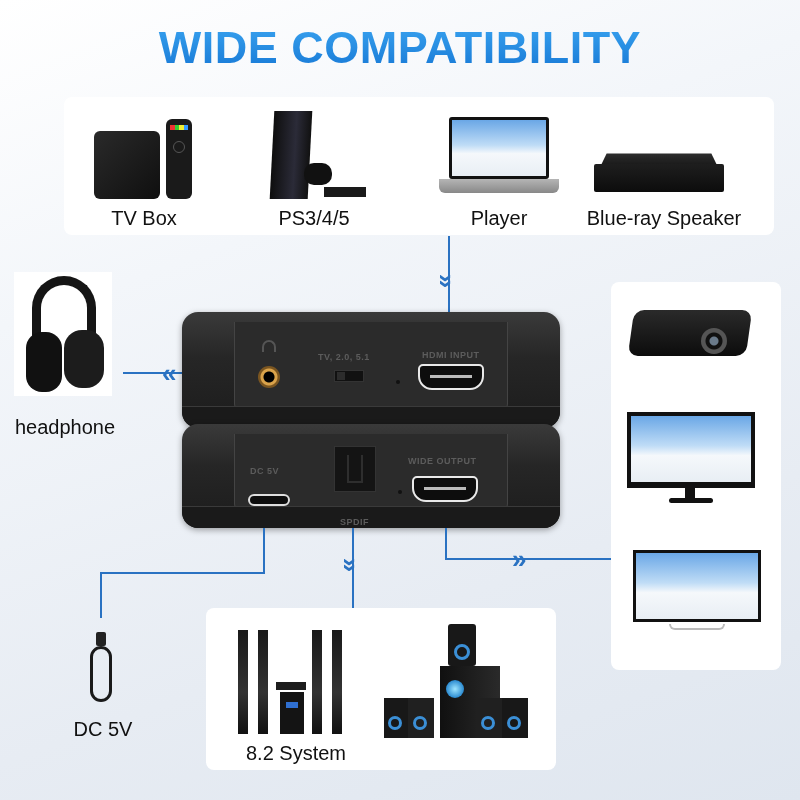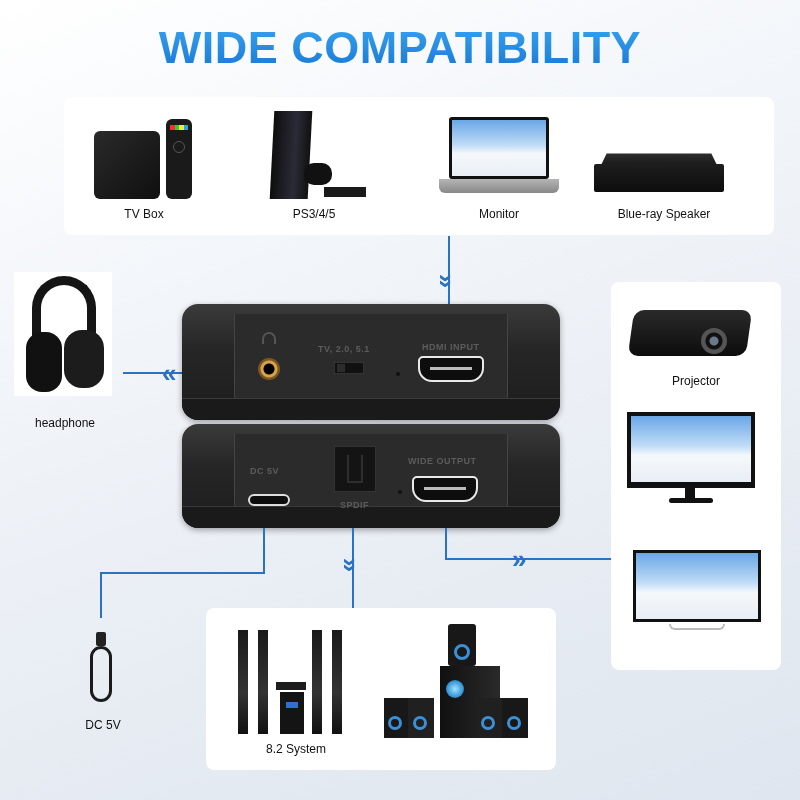--- a/index.html
+++ b/index.html
@@ -12,21 +12,21 @@
   .abs { position: absolute; }
   .title {
     left: 0; top: 22px; width: 800px; text-align: center;
     font-size: 45px; font-weight: bold; letter-spacing: 0.5px;
     color: #1e88e0;
     background: linear-gradient(180deg, #3aa4f0 0%, #1576d4 100%);
     -webkit-background-clip: text; background-clip: text;
     -webkit-text-fill-color: transparent;
   }
   .card { background: #fff; border-radius: 8px; }
-  .label { font-size: 12px; color: #111; text-align: center; }
+  .label { font-size: 20px; color: #111; text-align: center; }
 
   
   .blk { background: #161616; }
   .line { background: #2a72c2; }
   .chev { color: #2a72c2; font-weight: bold; font-size: 20px; line-height: 1; }
 
   
   .box {
     border-radius: 16px;
     background: linear-gradient(180deg, #3a3a3a 0%, #262626 40%, #1c1c1c 100%);
@@ -81,21 +81,21 @@
     <div class="abs" style="left:8px;top:0;width:38px;height:88px;background:linear-gradient(90deg,#0e0e0e,#2b2b38 60%,#111);transform:skewX(-3deg);"></div>
     <div class="abs" style="left:40px;top:52px;width:28px;height:22px;border-radius:10px;background:#111;"></div>
     <div class="abs" style="left:60px;top:76px;width:42px;height:10px;background:#1a1a1a;"></div>
   </div>
   <div class="abs label" style="left:190px;top:110px;width:120px;">PS3/4/5</div>
 
   <div class="abs" style="left:375px;top:20px;width:120px;height:80px;">
     <div class="abs screen" style="left:10px;top:0;width:100px;height:62px;border-width:3px;border-radius:3px;"></div>
     <div class="abs" style="left:0;top:62px;width:120px;height:14px;background:linear-gradient(180deg,#b5b5b5,#888);border-radius:0 0 6px 6px;"></div>
   </div>
-  <div class="abs label" style="left:375px;top:110px;width:120px;">Monitor</div>
+  <div class="abs label" style="left:375px;top:110px;width:120px;">Player</div>
 
   <div class="abs" style="left:530px;top:55px;width:130px;height:42px;">
     <div class="abs" style="left:10px;top:0;width:110px;height:14px;background:linear-gradient(180deg,#2e2e2e,#1a1a1a);transform:perspective(80px) rotateX(35deg);"></div>
     <div class="abs" style="left:0;top:12px;width:130px;height:28px;background:linear-gradient(180deg,#1e1e1e,#0c0c0c);border-radius:2px;"></div>
   </div>
   <div class="abs label" style="left:520px;top:110px;width:160px;">Blue-ray Speaker</div>
 </div>
 
 <div class="abs line" style="left:448px;top:236px;width:2px;height:100px;"></div>
 <div class="abs chev" style="left:440px;top:268px;transform:rotate(90deg);font-size:26px;">»</div>
@@ -103,21 +103,21 @@
 <div class="abs" style="left:14px;top:272px;width:98px;height:124px;background:#fff;">
   <div class="abs" style="left:18px;top:4px;width:64px;height:70px;border:9px solid #151515;border-bottom:none;border-radius:40px 40px 0 0;"></div>
   <div class="abs" style="left:12px;top:60px;width:36px;height:60px;border-radius:16px;background:#111;"></div>
   <div class="abs" style="left:50px;top:58px;width:40px;height:58px;border-radius:18px;background:#1c1c1c;"></div>
 </div>
 <div class="abs label" style="left:10px;top:416px;width:110px;">headphone</div>
 
 <div class="abs line" style="left:123px;top:372px;width:147px;height:2px;"></div>
 <div class="abs chev" style="left:162px;top:360px;font-size:26px;">«</div>
 
-<div class="abs box" style="left:182px;top:304px;width:378px;height:116px;text-align:center;">
+<div class="abs box" style="left:182px;top:312px;width:378px;height:116px;text-align:center;">
   <div class="face"></div>
   <div class="lip"></div>
 
   <div class="abs" style="left:80px;top:28px;width:14px;height:12px;border:2px solid #555;border-bottom:none;border-radius:8px 8px 0 0;"></div>
   <div class="abs jack" style="left:76px;top:54px;"></div>
   <div class="abs silk" style="left:136px;top:40px;">TV, 2.0, 5.1</div>
   <div class="abs" style="left:152px;top:58px;width:30px;height:12px;background:#111;border:1px solid #333;">
     <div class="abs" style="left:2px;top:1px;width:8px;height:8px;background:#2c2c2c;"></div>
   </div>
   <div class="abs dot" style="left:214px;top:68px;"></div>
@@ -126,21 +126,21 @@
 </div>
 
 <div class="abs box" style="left:182px;top:424px;width:378px;height:104px;">
   <div class="face"></div>
   <div class="lip"></div>
   <div class="abs silk" style="left:68px;top:42px;">DC 5V</div>
   <div class="abs" style="left:66px;top:70px;width:42px;height:12px;border:2px solid #ddd;border-radius:7px;background:#0d0d0d;"></div>
   <div class="abs" style="left:152px;top:22px;width:42px;height:46px;background:#141414;border:1px solid #333;">
     <div class="abs" style="left:12px;top:8px;width:16px;height:28px;border:2px solid #2e2e2e;border-top:none;"></div>
   </div>
-  <div class="abs silk" style="left:158px;top:76px;">SPDIF</div>
+  <div class="abs silk" style="left:158px;top:93px;">SPDIF</div>
   <div class="abs dot" style="left:216px;top:66px;"></div>
   <div class="abs silk" style="left:226px;top:32px;">WIDE OUTPUT</div>
   <div class="abs hdmi" style="left:230px;top:52px;"></div>
 </div>
 
 <div class="abs line" style="left:263px;top:528px;width:2px;height:46px;"></div>
 <div class="abs line" style="left:100px;top:572px;width:165px;height:2px;"></div>
 <div class="abs line" style="left:100px;top:572px;width:2px;height:46px;"></div>
 
 <div class="abs" style="left:84px;top:632px;width:34px;height:72px;">
@@ -155,21 +155,20 @@
 <div class="abs line" style="left:445px;top:528px;width:2px;height:32px;"></div>
 <div class="abs line" style="left:445px;top:558px;width:166px;height:2px;"></div>
 <div class="abs chev" style="left:512px;top:546px;font-size:26px;">»</div>
 
 <div class="abs card" style="left:611px;top:282px;width:170px;height:388px;">
 
   <div class="abs" style="left:20px;top:20px;width:120px;height:60px;">
     <div class="abs" style="left:0;top:8px;width:118px;height:46px;border-radius:10px;background:linear-gradient(180deg,#2a2a2a,#0c0c0c);transform:skewX(-8deg);"></div>
     <div class="abs" style="left:70px;top:26px;width:26px;height:26px;border-radius:50%;background:radial-gradient(circle,#6a7a8a 0 4px,#111 5px 8px,#555 9px 12px);"></div>
   </div>
-  <div class="abs label" style="left:0;top:92px;width:170px;">Projector</div>
 
   <div class="abs" style="left:16px;top:130px;width:128px;height:92px;">
     <div class="abs screen" style="left:0;top:0;width:128px;height:76px;border-width:4px;border-bottom-width:6px;"></div>
     <div class="abs" style="left:58px;top:76px;width:10px;height:10px;background:#111;"></div>
     <div class="abs" style="left:42px;top:86px;width:44px;height:5px;border-radius:3px;background:#111;"></div>
   </div>
 
   <div class="abs" style="left:22px;top:268px;width:128px;height:82px;">
     <div class="abs screen" style="left:0;top:0;width:128px;height:72px;border-width:3px;"></div>
     <div class="abs" style="left:36px;top:74px;width:56px;height:6px;border:2px solid #bbb;border-top:none;border-radius:0 0 20px 20px;"></div>

